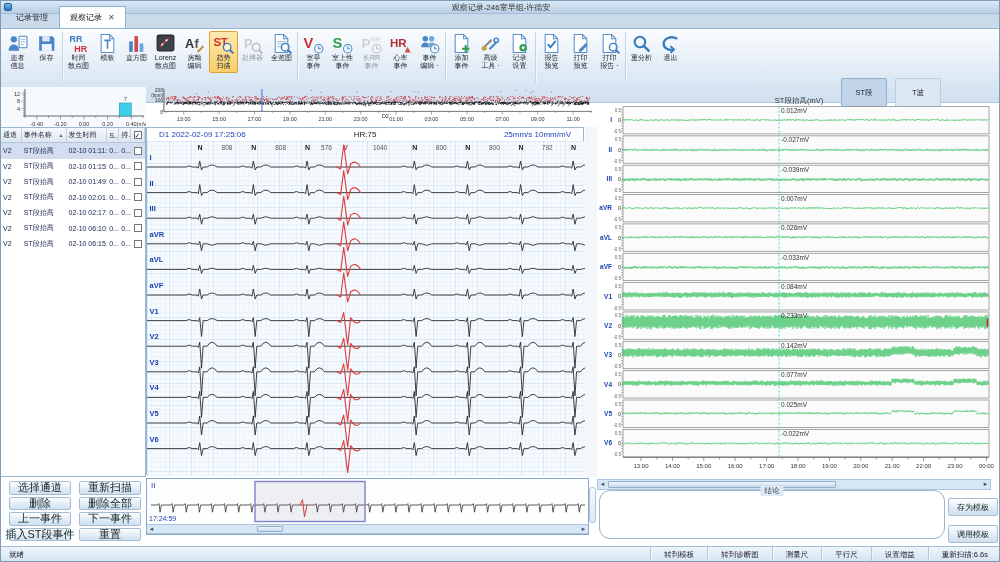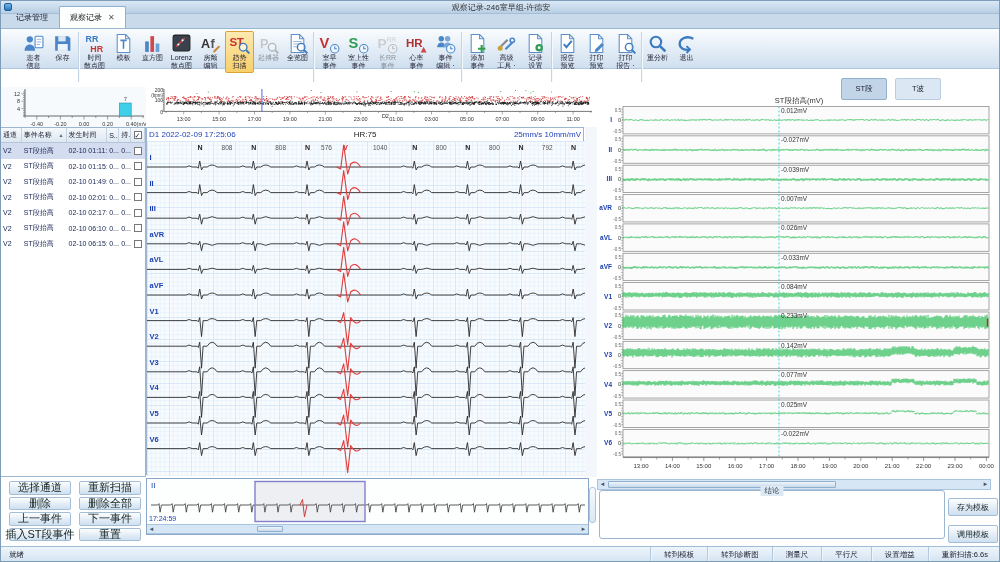--- a/index.html
+++ b/index.html
@@ -8,66 +8,66 @@
 
 .titlebar{position:absolute;top:0;left:0;width:1000px;height:13px;background:linear-gradient(#dae8f5,#b9cfe4);border-bottom:1px solid #a5bdd6;display:flex;align-items:center}
 .appico{width:8px;height:8px;margin:0 4px 0 3px;border-radius:2px;background:linear-gradient(#6fb7e8,#2a78c0);border:1px solid #1d5d99}
 .titletext{position:absolute;left:0;right:0;text-align:center;font-size:8px;color:#333}
 
 .tabbar{position:absolute;top:13px;left:0;width:1000px;height:15px;background:#c9daeb;border-bottom:1px solid #9ab6d0;display:flex;align-items:flex-end;padding-left:4px}
 .mtab{height:22px;display:flex;align-items:center;padding:0 10px;font-size:8px;color:#223;border:1px solid transparent;border-bottom:none}
 .mtab.active{background:#fdfefe;border-color:#8fb0cf;border-radius:2px 2px 0 0;color:#111}
 .mtab .x{margin-left:6px;color:#555;font-size:8px;line-height:8px}
 
-.toolbar{position:absolute;top:28px;left:0;width:1000px;height:40px;background:linear-gradient(#fafcfe,#e2ecf6 55%,#cfdfef);border-bottom:1px solid #b0c7dd;display:flex;align-items:flex-start;padding:2px 2px 0 18px}
+.toolbar{position:absolute;top:28px;left:0;width:1000px;height:74px;background:linear-gradient(#fafcfe,#e2ecf6 55%,#cfdfef);border-bottom:1px solid #b0c7dd;display:flex;align-items:flex-start;padding:2px 2px 0 2px}
 .tbtn{display:flex;flex-direction:column;align-items:center;min-width:29px;padding:1px 2px;border:1px solid transparent;border-radius:2px;cursor:default}
 .tbtn svg{width:21px;height:21px}
 .tbtn .lbl{font-size:7px;line-height:8px;height:17px;text-align:center;color:#223;white-space:pre-line}
 .tbtn.act{background:linear-gradient(#fdeab0,#f8cf6a);border-color:#d8a234}
 .tbtn.dis{opacity:.45;filter:grayscale(1)}
 .tsep{width:1px;height:50px;background:#c3d4e6;margin:1px 1px;box-shadow:1px 0 0 #f4f9fd}
 
 #histSvg{position:absolute;left:0;top:86px}
 .etable{position:absolute;left:0;top:126px;width:145px;height:350px;background:#fff;border:1px solid #9ab6d0;border-left:none;font-size:7px;color:#14234f;overflow:hidden}
 .erow{display:flex;height:15.5px;align-items:center}
 .erow.head{height:15px;background:linear-gradient(#f5f9fc,#dde7f1);border-bottom:1px solid #b5c6da;color:#223}
 .erow.head .ec{border-right:1px solid #c2d2e2;height:100%;display:flex;align-items:center}
 .erow.sel{background:#d4dcf0}
 .ec{padding:0 2px;overflow:hidden;white-space:nowrap}
 .c0{width:21px}.c1{width:45px;display:flex;justify-content:space-between;align-items:center}.c2{width:41px}.c3{width:12px}.c4{width:12px}.c5{width:14px;display:flex;justify-content:center}
 .cb{width:8px;height:8px;border:1px solid #777;background:#fff;font-size:7px;line-height:7px;text-align:center;color:#123}
 .sorta{font-size:5px;color:#567}
 
 #hrSvg{position:absolute;left:145px;top:86px}
 .ecgpane{position:absolute;left:145px;top:126px;width:438px;height:348px;background:#fff;border:1px solid #9ab6d0}
-.ecghead{height:13px;display:flex;align-items:center;font-size:8px;padding:0 2px}
+.ecghead{height:13px;display:flex;align-items:center;font-size:8px;padding:0 12px}
 .ecghead .ts{color:#2244bb;flex:1}
 .ecghead .hr{color:#222;flex:0;white-space:nowrap}
 .ecghead .sc{color:#2244bb;flex:1;text-align:right}
 .gapcol{position:absolute;left:584px;top:126px;width:12px;height:350px;background:#f3f7fb}
 
 .sttabs{position:absolute;left:840px;top:77px;display:flex;gap:8px}
-.sttab{width:46px;height:22px;display:flex;align-items:center;justify-content:center;font-size:7.5px;color:#223;background:#dbe7f3;border:1px solid #b9cde0;border-radius:2px}
+.sttab{width:46px;height:29px;display:flex;align-items:center;justify-content:center;font-size:7.5px;color:#223;background:#dbe7f3;border:1px solid #b9cde0;border-radius:2px}
 .sttab.active{background:#c2d5e8;border-color:#8fb0cf}
 .sttitle{position:absolute;left:596px;top:95px;width:404px;text-align:center;font-size:7.5px;color:#333}
 #stSvg{position:absolute;left:596px;top:92px}
 
 .sbar{position:absolute;background:#d7e6f4;border:1px solid #a9c4de;display:flex;align-items:center;font-size:6px;color:#456}
 .sbar .ar{width:9px;text-align:center;line-height:9px}
 .sbar .thumb{position:absolute;top:1px;bottom:1px;background:linear-gradient(#eef5fb,#c9daea);border:1px solid #8fb0cf;border-radius:1px}
 
 .btngrid{position:absolute;left:8px;top:480px;width:134px;display:grid;grid-template-columns:62px 62px;column-gap:8px;row-gap:2px}
 .chip{height:13.5px;display:flex;align-items:center;justify-content:center;font-size:11px;color:#122;background:linear-gradient(#fdfeff,#e2ecf6 55%,#cfe0f0);border:1px solid #a3bdd6;border-radius:2px;white-space:nowrap}
 
 .strip{position:absolute;left:145px;top:477px;width:443px;height:57px;background:#fdfefe;border:1px solid #8aa8c8}
 .striplead{position:absolute;left:150px;top:480px;font-size:8px;color:#1a3fb0}
 .striptime{position:absolute;left:148px;top:514px;font-size:7px;color:#1a3fb0}
 .handle{position:absolute;left:588px;top:486px;width:7px;height:36px;background:linear-gradient(#f6fafd,#dbe8f4);border:1px solid #a9c4de;border-radius:3px}
 
-.conc{position:absolute;left:598px;top:489px;width:346px;height:49px;border:1px solid #9ab6d0;border-radius:3px}
+.conc{position:absolute;left:598px;top:489px;width:346px;height:49px;border:1px solid #9ab6d0;border-radius:11px}
 .conc .legend{position:absolute;top:-5px;left:50%;transform:translateX(-50%);background:#dde8f3;padding:0 4px;font-size:7.5px;color:#345}
 .sidebtn{position:absolute;left:947px;width:50px;height:18px;font-size:8px}
 
 .statusbar{position:absolute;left:0;top:545px;width:1000px;height:17px;background:linear-gradient(#eef5fb,#d2e2f1);border-top:1px solid #9fbcd8;display:flex;align-items:center;font-size:7.5px;color:#223}
 .statusbar .ready{padding:0 8px}
 .scells{margin-left:auto;display:flex;height:100%}
 .scell{display:flex;align-items:center;padding:0 13px;border-left:1px solid #b5c9de;box-shadow:inset 1px 0 0 #eef5fb}
 svg text{font-family:"Liberation Sans",sans-serif}
 </style>
 </head>

